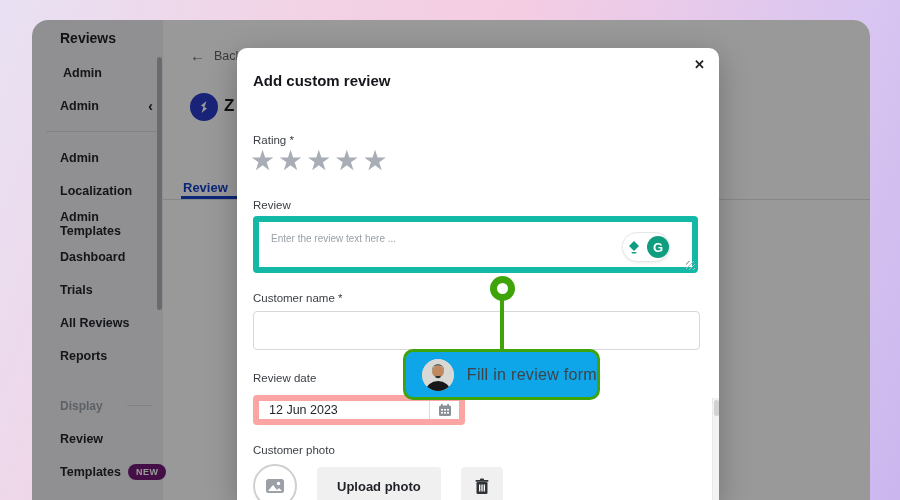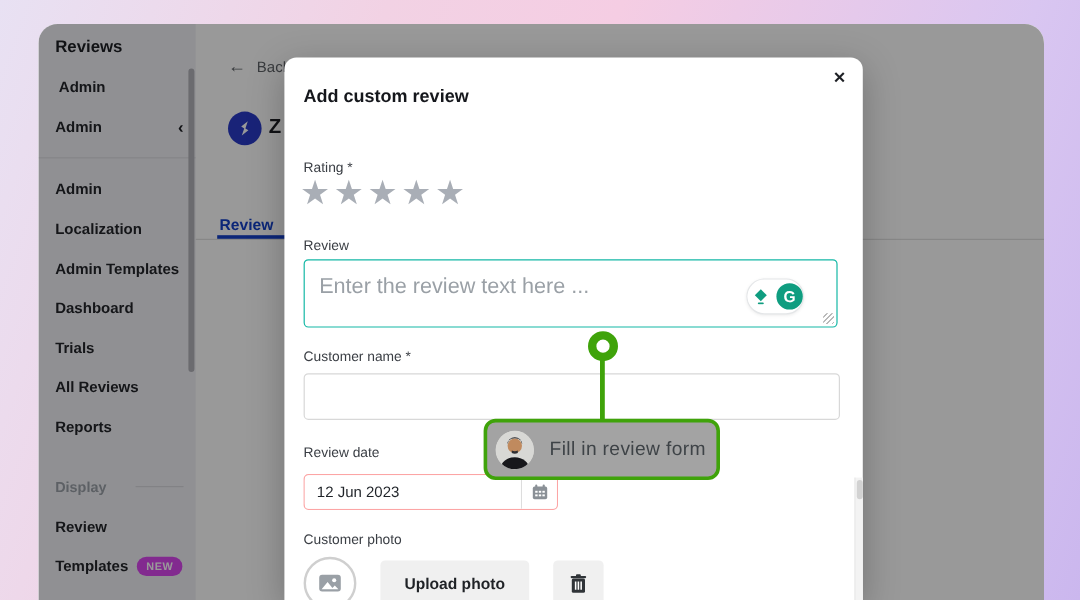--- a/index.html
+++ b/index.html
@@ -6,32 +6,32 @@
   html,body { width:900px; height:500px; overflow:hidden; }
   body { font-family:"Liberation Sans", sans-serif; position:relative;
          background:linear-gradient(110deg,#e8e1f3 0%,#f2d2e4 30%,#f5cde3 48%,#d9c6f1 80%,#cbb7ee 100%); }
 
   
   .window { position:absolute; left:32px; top:20px; width:838px; height:480px;
             background:#ffffff; border-radius:16px 16px 0 0; overflow:hidden; }
 
   
   .sidebar { position:absolute; left:0; top:0; width:131px; height:100%;
-             background:#f1f1f6; z-index:1; }
+             background:#f1f1f6; z-index:1;padding-left:14px; }
   .sb-title { height:36px; display:flex; align-items:center; padding:0 14px;
               font-size:14px; font-weight:700; color:#1d1f24; }
   .sb-item { height:33px; display:flex; align-items:center; padding:0 10px 0 14px;
              font-size:12.5px; font-weight:700; color:#24262b; cursor:pointer; }
   .sb-item.indent { padding-left:17px; }
   .sb-item .chev { margin-left:auto; font-size:14px; font-weight:700; color:#1d1f24; line-height:1; }
   .sb-divider { height:1px; background:#dcdce2; margin:9px 0; }
   .sb-section { height:33px; margin-top:17px; display:flex; align-items:center; gap:24px;
                 padding:0 10px 0 14px; font-size:12px; font-weight:700; color:#9ba1a8; }
   .sb-section .rule { flex:1; height:1px; background:#d9d9de; }
-  .badge { margin-left:7px; background:#d946ef; color:#ffffff; font-size:9px; font-weight:700;
+  .badge { margin-left:7px; background:#701a75; color:#ffffff; font-size:9px; font-weight:700;
            padding:3px 8px; border-radius:9px; letter-spacing:.5px; }
   .sb-scroll { position:absolute; right:1px; top:37px; width:5px; height:253px;
                background:#b3b3ba; border-radius:3px; }
 
   
   .content { position:absolute; left:131px; top:0; right:0; bottom:0; background:#fff; }
   .back { position:absolute; left:27px; top:27px; display:flex; align-items:center; gap:9px;
           font-size:12.5px; color:#5f6368; cursor:pointer; }
   .back .arrow { font-size:15px; }
   .logo { position:absolute; left:27px; top:73px; width:28px; height:28px; border-radius:50%;
@@ -47,60 +47,60 @@
   
   .modal { position:absolute; left:205px; top:28px; width:482px; height:452px; background:#ffffff;
            border-radius:10px 10px 0 0; z-index:3; box-shadow:0 8px 30px rgba(0,0,0,.25); }
   .close { position:absolute; right:8px; top:4px; font-size:13px; font-weight:700; color:#1d1f24;
            padding:6px; cursor:pointer; line-height:1; }
   .m-title { position:absolute; left:16px; top:24px; font-size:15px; font-weight:700; color:#15171c; }
   .f-label { position:absolute; left:16px; font-size:11.5px; font-weight:400; color:#3a3e44; }
   .stars { position:absolute; left:13px; top:98px; font-size:28px; letter-spacing:3px;
            color:#a9aeb6; cursor:pointer; line-height:1.1; }
   .ta-wrap { position:absolute; left:16px; top:168px; width:445px; height:57px; }
-  textarea { width:100%; height:100%; border:1px solid #14b8a6; border-radius:4px; resize:none;
-             padding:11px 12px; font-family:"Liberation Sans",sans-serif; font-size:18px; color:#1d4ed8; }
+  textarea { width:100%; height:100%; border:6px solid #14b8a6; border-radius:4px; resize:none;
+             padding:11px 12px; font-family:"Liberation Sans",sans-serif; font-size:10px; color:#1d4ed8; }
   textarea::placeholder { color:#9aa0a6; }
   .resize-handle { position:absolute; right:3px; bottom:3px; width:9px; height:9px;
       background:repeating-linear-gradient(135deg, transparent 0 2px, #b9b9b9 2px 3px); }
   .gram-pill { position:absolute; right:28px; top:16px; width:48px; height:30px; background:#fff;
                border:1px solid #e4e6e8; border-radius:15px; display:flex; align-items:center;
                justify-content:center; gap:2px; box-shadow:0 1px 3px rgba(0,0,0,.08); }
   .gram-a, .gram-g { width:22px; height:22px; border-radius:50%; display:flex; align-items:center;
                      justify-content:center; cursor:pointer; }
   .gram-a { background:#fff; }
   .gram-g { background:#0f9d80; color:#fff; font-size:13px; font-weight:700; }
   .t-input { position:absolute; left:16px; border:1px solid #d8d8d8; border-radius:4px;
              font-family:"Liberation Sans",sans-serif; font-size:12.5px; color:#1f2328; padding:0 12px; }
   .name-input { top:263px; width:447px; height:39px; }
   .date-wrap { position:absolute; left:16px; top:347px; width:212px; height:30px;
-               border:1px solid #fca5a5; border-radius:4px; display:flex; background:#fff; }
+               border:6px solid #fca5a5; border-radius:4px; display:flex; background:#fff; }
   .date-input { flex:1; border:0; padding:0 10px; font-family:"Liberation Sans",sans-serif;
                 font-size:12.5px; color:#1f2328; border-radius:4px 0 0 4px; min-width:0; }
   .date-btn { width:30px; border-left:1px solid #ddd; display:flex; align-items:center;
               justify-content:center; cursor:pointer; background:#fff; border-radius:0 4px 4px 0; }
   .photo-row { position:absolute; left:16px; top:416px; display:flex; align-items:center; gap:20px; }
   .photo-circle { width:44px; height:44px; border-radius:50%; border:2px solid #cfcfcf;
                   display:flex; align-items:center; justify-content:center; background:#fff; }
   .btn { height:38px; background:#f0f0f0; border:0; border-radius:4px; font-family:"Liberation Sans",sans-serif;
          font-size:13px; font-weight:700; color:#1f2226; padding:0 20px; cursor:pointer; }
   .btn.icon-only { width:42px; padding:0; display:flex; align-items:center; justify-content:center; }
   .m-scroll { position:absolute; right:0; top:350px; bottom:0; width:7px; background:#f3f3f3;
               border-left:1px solid #e9e9e9; }
   .m-scroll .thumb { position:absolute; top:2px; left:1px; width:5px; height:16px;
                      background:#d2d2d2; border-radius:3px; }
 
   
   .anno { position:absolute; inset:0; z-index:10; pointer-events:none; }
   .anno-dot { position:absolute; left:490px; top:276px; width:25px; height:25px; border-radius:50%;
               border:7px solid #3fa30a; background:#fff; }
   .anno-line { position:absolute; left:500px; top:300px; width:4px; height:50px; background:#3fa30a; }
-  .anno-box { position:absolute; left:403px; top:349px; width:197px; height:51px; background:#a3a3a3;
+  .anno-box { position:absolute; left:403px; top:349px; width:197px; height:51px; background:#0ea5e9;
               border:3px solid #3fa30a; border-radius:10px; display:flex; align-items:center;
-              padding-left:7px; gap:13px; }
+              padding-left:7px; gap:13px;justify-content:flex-end; }
   .anno-avatar { width:32px; height:32px; border-radius:50%; overflow:hidden; background:#d8d8d5; flex:0 0 auto; }
   .anno-text { font-size:16px; color:#3e4347; letter-spacing:.3px; white-space:nowrap; }
 </style>
 </head>
 <body>
 
 <div class="window">
 
   <aside class="sidebar">
     <div class="sb-title">Reviews</div>

